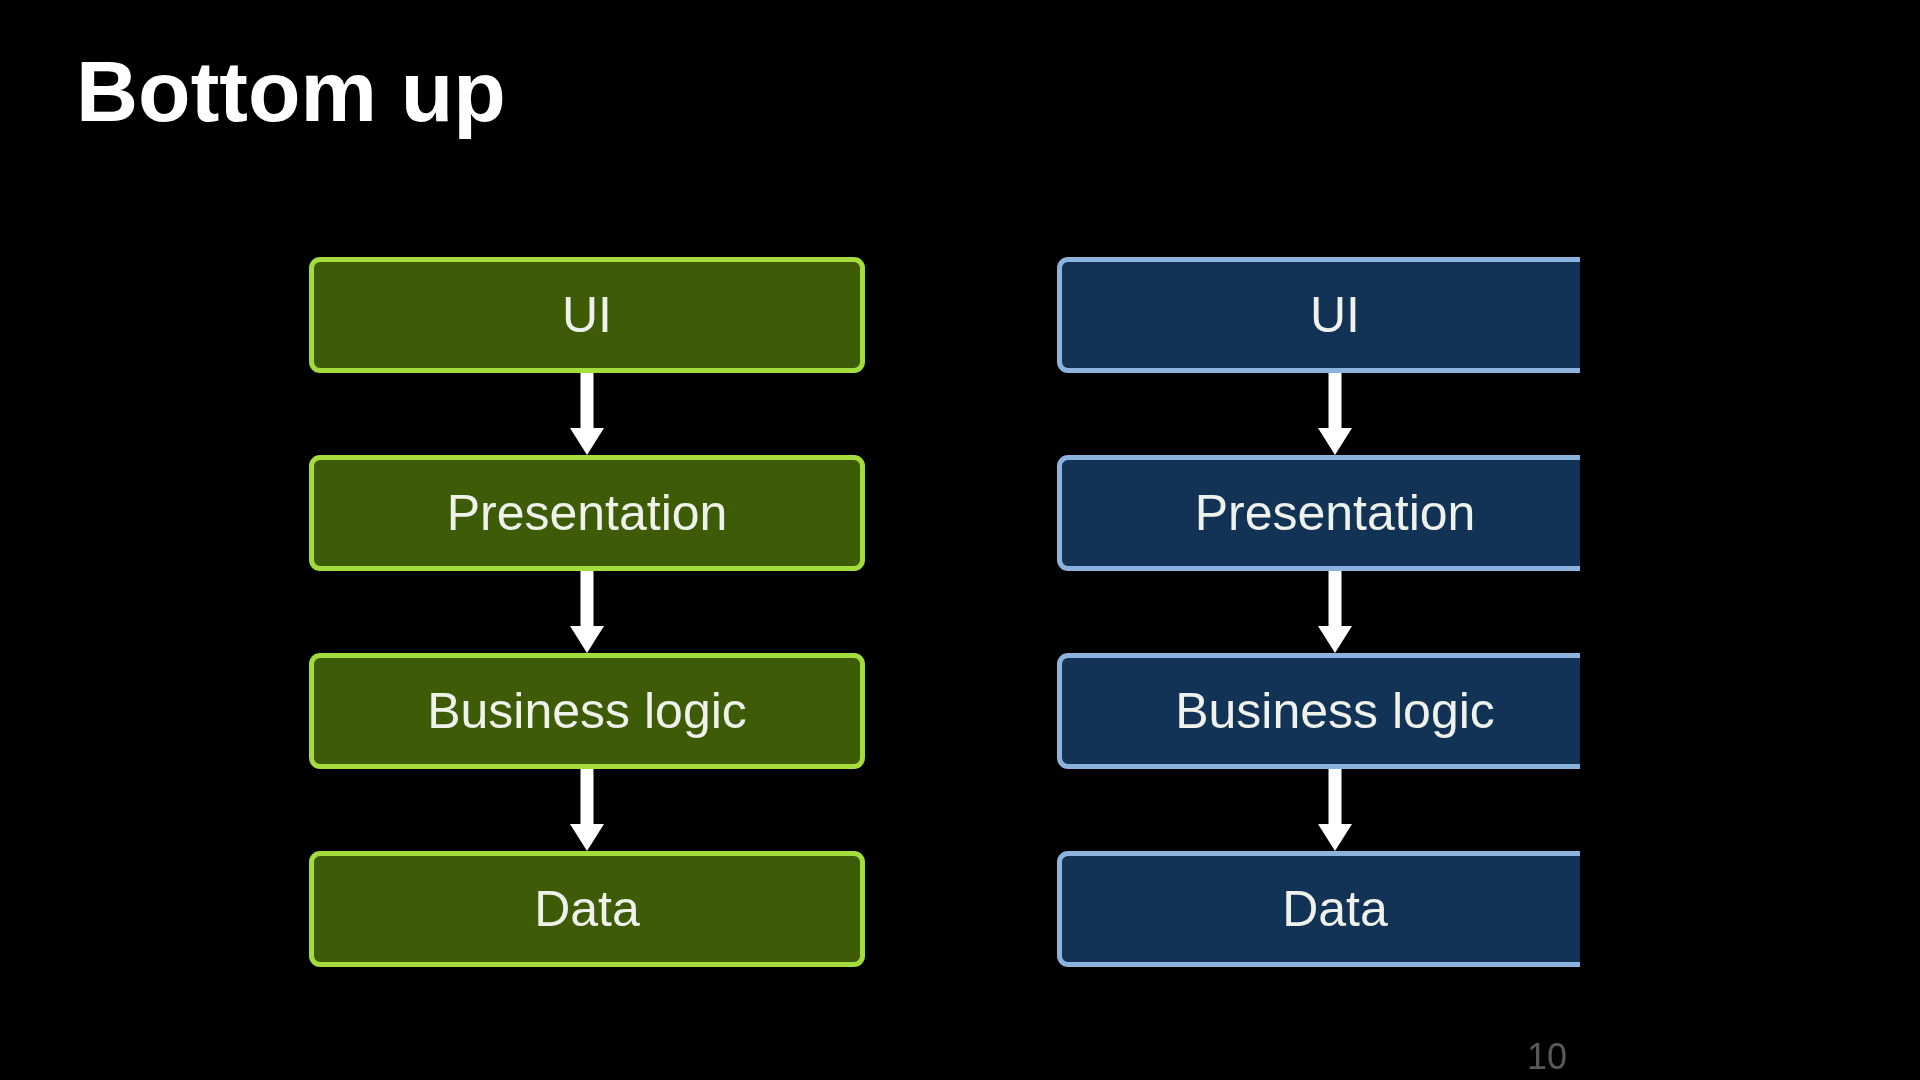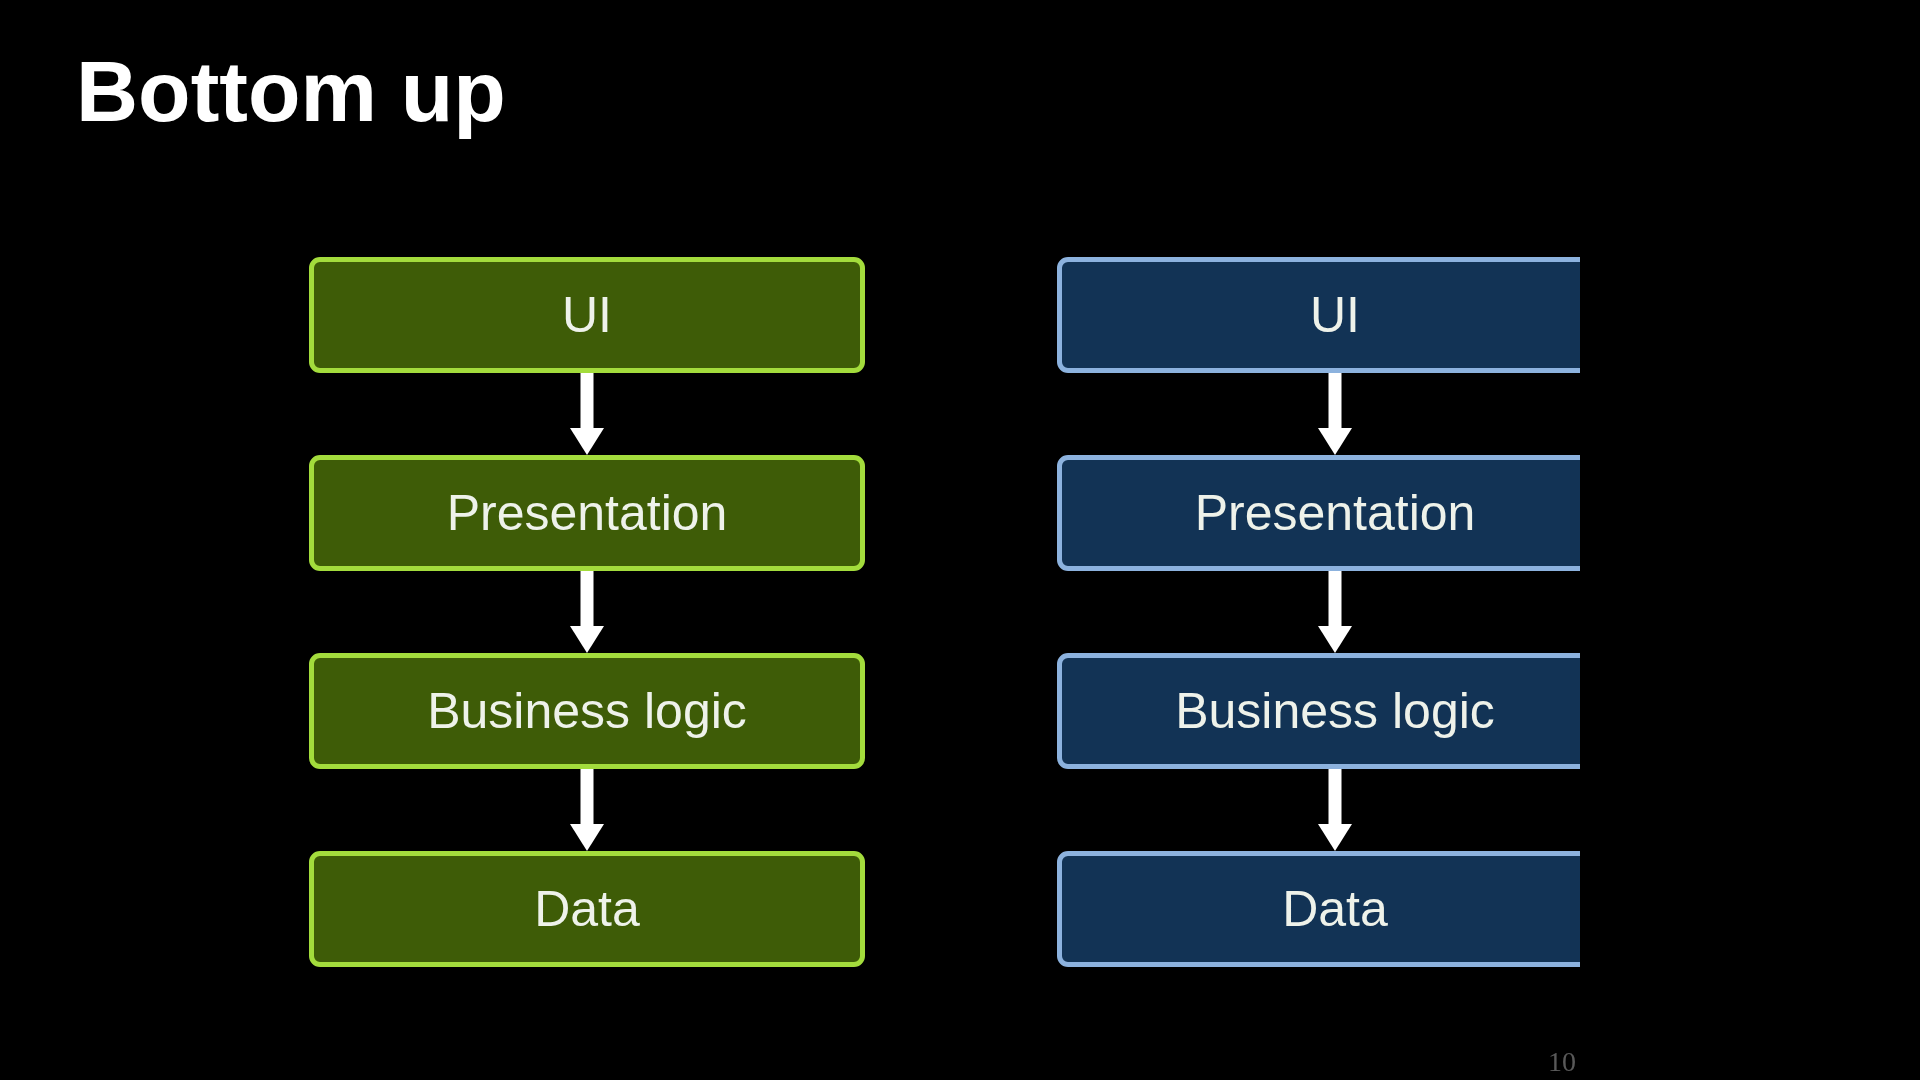--- a/index.html
+++ b/index.html
@@ -51,23 +51,23 @@
   .arrow-slot{
     height:82px;
     display:flex;
     align-items:flex-start;
     justify-content:center;
     color:var(--arrow,#ffffff);
   }
   .arrow-slot svg{display:block;}
   .page-number{
     position:absolute;
-    right:4px;bottom:2px;
-    font-family:Liberation Serif, serif;
-    font-size:28px;
+    right:13px;bottom:2px;
+    font-family:Liberation Sans, sans-serif;
+    font-size:36px;
     color:var(--page-number-text,#595959);
   }
 </style>
 </head>
 <body>
 
 <div class="slide">
 
   <h1 class="title">Bottom up</h1>
 

